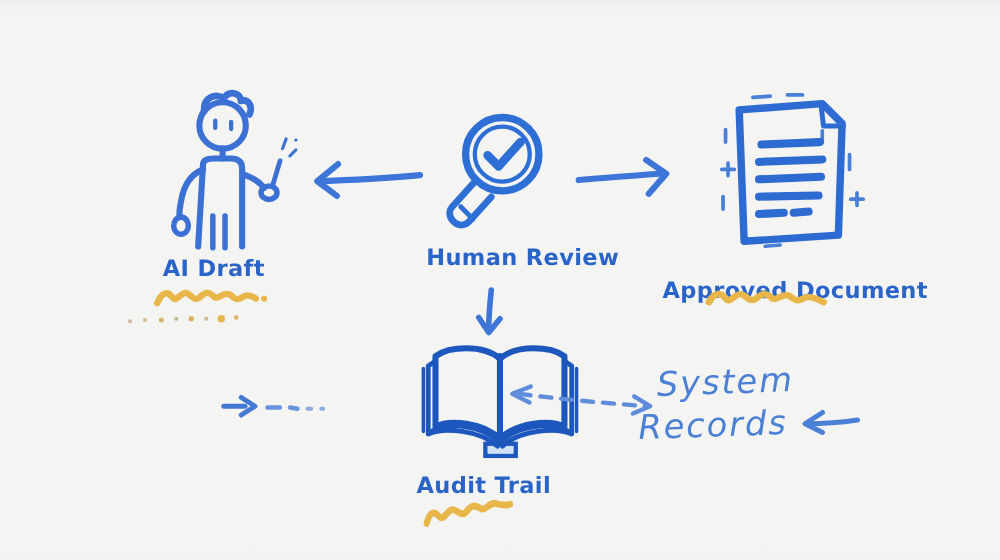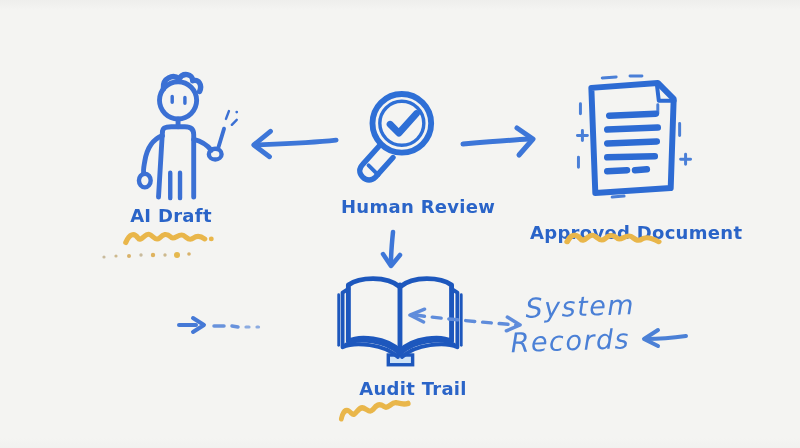--- a/index.html
+++ b/index.html
@@ -135,21 +135,21 @@
         <path d="M76,18 C62,6 34,8 23,16 L23,74 C34,68 62,70 76,84" stroke-width="5"></path>
         <path d="M76,18 C90,6 118,8 129,16 L129,74 C118,68 90,70 76,84" stroke-width="5"></path>
         <path d="M23,20 L17,24 L17,80 C30,74 60,77 74,90" stroke-width="4"></path>
         <path d="M129,20 L135,24 L135,80 C122,74 92,77 78,90" stroke-width="4"></path>
         <path d="M20,77 C33,71 61,73 75,87 M132,77 C119,71 91,73 77,87" stroke-width="2.8"></path>
         <path d="M13,26 L13,78" stroke-width="2.8"></path>
         <path d="M139,26 L139,78" stroke-width="2.8"></path>
       </g>
     </svg>
   </div>
-  <div class="abs node-label" style="left:348px;top:378px;width:130px;">Audit Trail</div>
+  <div class="abs node-label" style="left:322px;top:378px;width:130px;">Audit Trail</div>
   <div class="abs" style="left:337px;top:399px;width:78px;height:20px;transform:rotate(-10deg);">
     <svg viewBox="0 0 100 22" width="78" height="20" preserveAspectRatio="none">
       <path d="M4,15 C9,5 14,5 18,11 C22,16 27,6 33,7 C38,8 40,15 46,11 C51,7 55,5 61,10 C65,14 71,6 77,8 C82,10 86,12 92,11" fill="none" stroke="#e9b64a" stroke-width="6" stroke-linecap="round"></path>
     </svg>
   </div>
 
   <div class="abs" style="left:400px;top:306px;width:128px;height:28px;">
     <svg viewBox="0 0 130 28" width="128" height="28">
       <g fill="none" stroke="#5f8cdb" stroke-width="3.5" stroke-linecap="round" stroke-linejoin="round">
         <path d="M16,9 C45,13 92,17 118,19" stroke-dasharray="9 8"></path>

